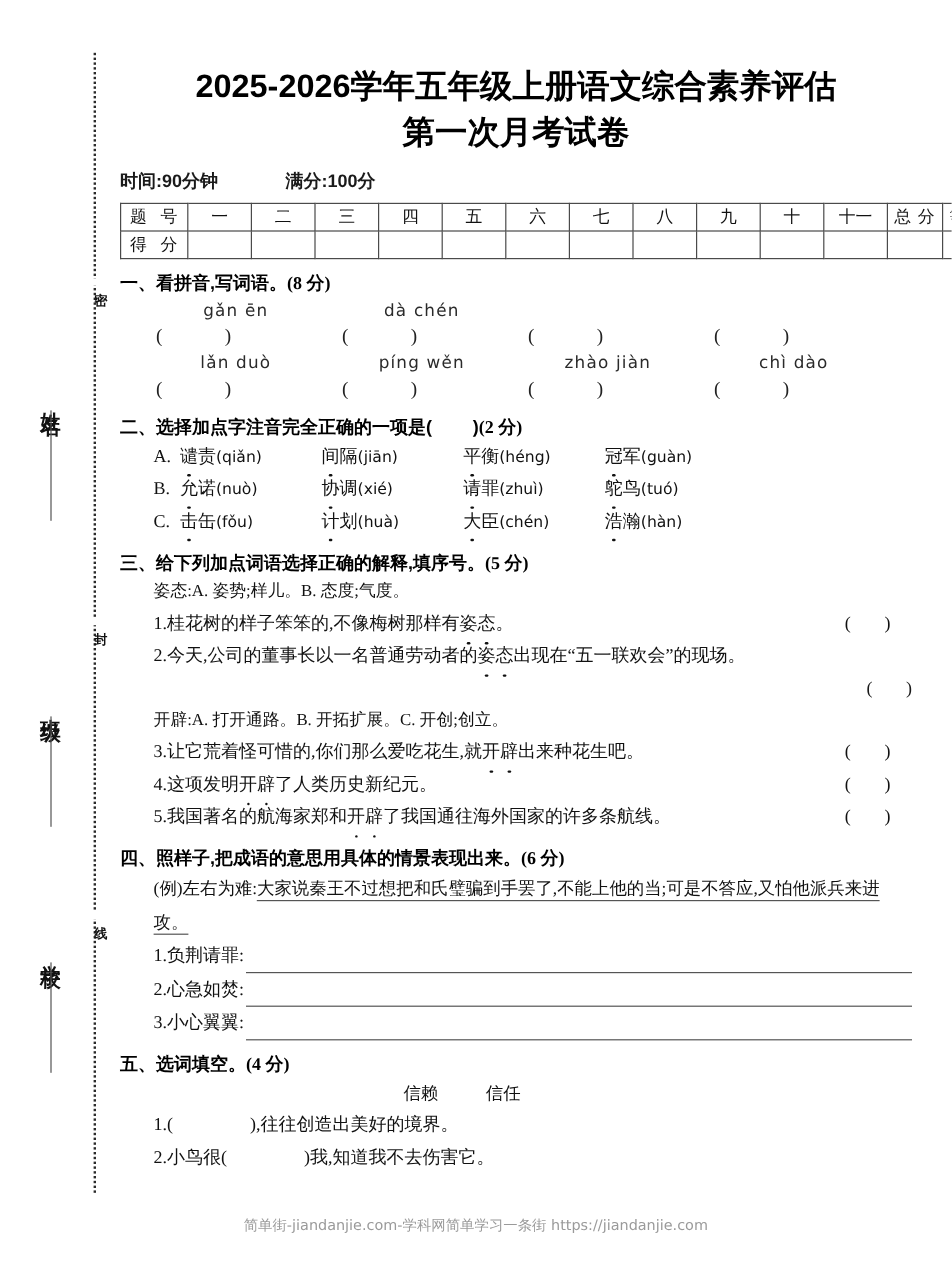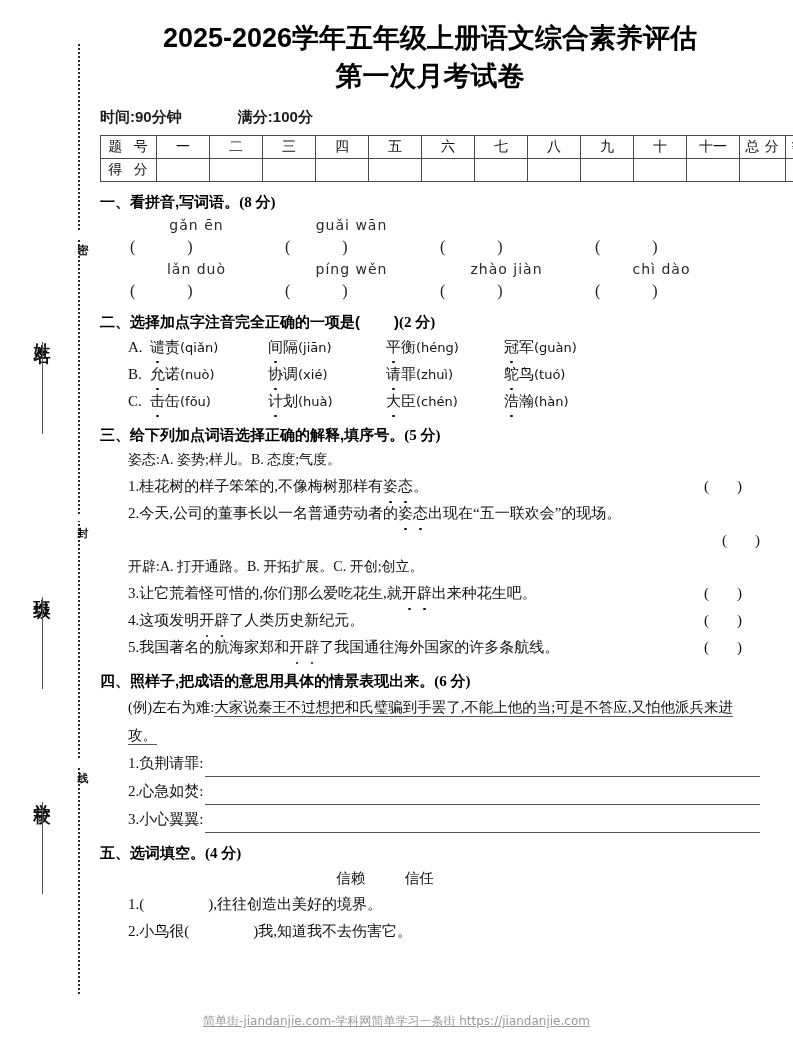--- a/index.html
+++ b/index.html
@@ -68,21 +68,21 @@
   }
   .sf1 { top: 330px; }
   .sf2 { top: 585px; }
   .sf3 { top: 790px; }
 
   
   .sheet {
     position: absolute;
     left: 100px; top: 0;
     width: 660px;
-    padding-top: 20px;
+    padding-top: 54px;
   }
 
   .title-main, .title-sub {
     text-align: center;
     font-weight: bold;
     font-family: "Liberation Sans", "DejaVu Sans", sans-serif;
     letter-spacing: 0px;
     color: #000;
   }
   .title-main { font-size: 27px; line-height: 36px; }
@@ -255,21 +255,20 @@
   .word-bank .w { margin: 0 18px; }
 
   .footer {
     position: absolute;
     left: 0; top: 1013px;
     width: 793px;
     text-align: center;
     font-size: 12px;
     color: #9a9a9a;
     font-family: "DejaVu Sans", "Liberation Sans", sans-serif;
-    text-decoration: underline;
   }
 </style>
 </head>
 <body>
 
 <div class="seal-col">
   <div class="seal-dotted"></div>
 
   <div class="seal-word w1">密</div>
   <div class="seal-word w2">封</div>
@@ -339,21 +338,21 @@
   <div class="sec-h">
     <span>一、看拼音,写词语。</span><span class="pts">(8 分)</span>
   </div>
 
   <div class="py-grid">
     <div class="py-row">
       <div class="cell">
           <div class="py">gǎn ēn</div>
         </div>
       <div class="cell">
-          <div class="py">guǎi wān</div>
+          <div class="py">dà chén</div>
         </div>
     </div>
     <div class="py-row">
       <div class="cell">
           <div class="paren">(<span class="sp"></span>)</div>
         </div>
       <div class="cell">
           <div class="paren">(<span class="sp"></span>)</div>
         </div>
       <div class="cell">

